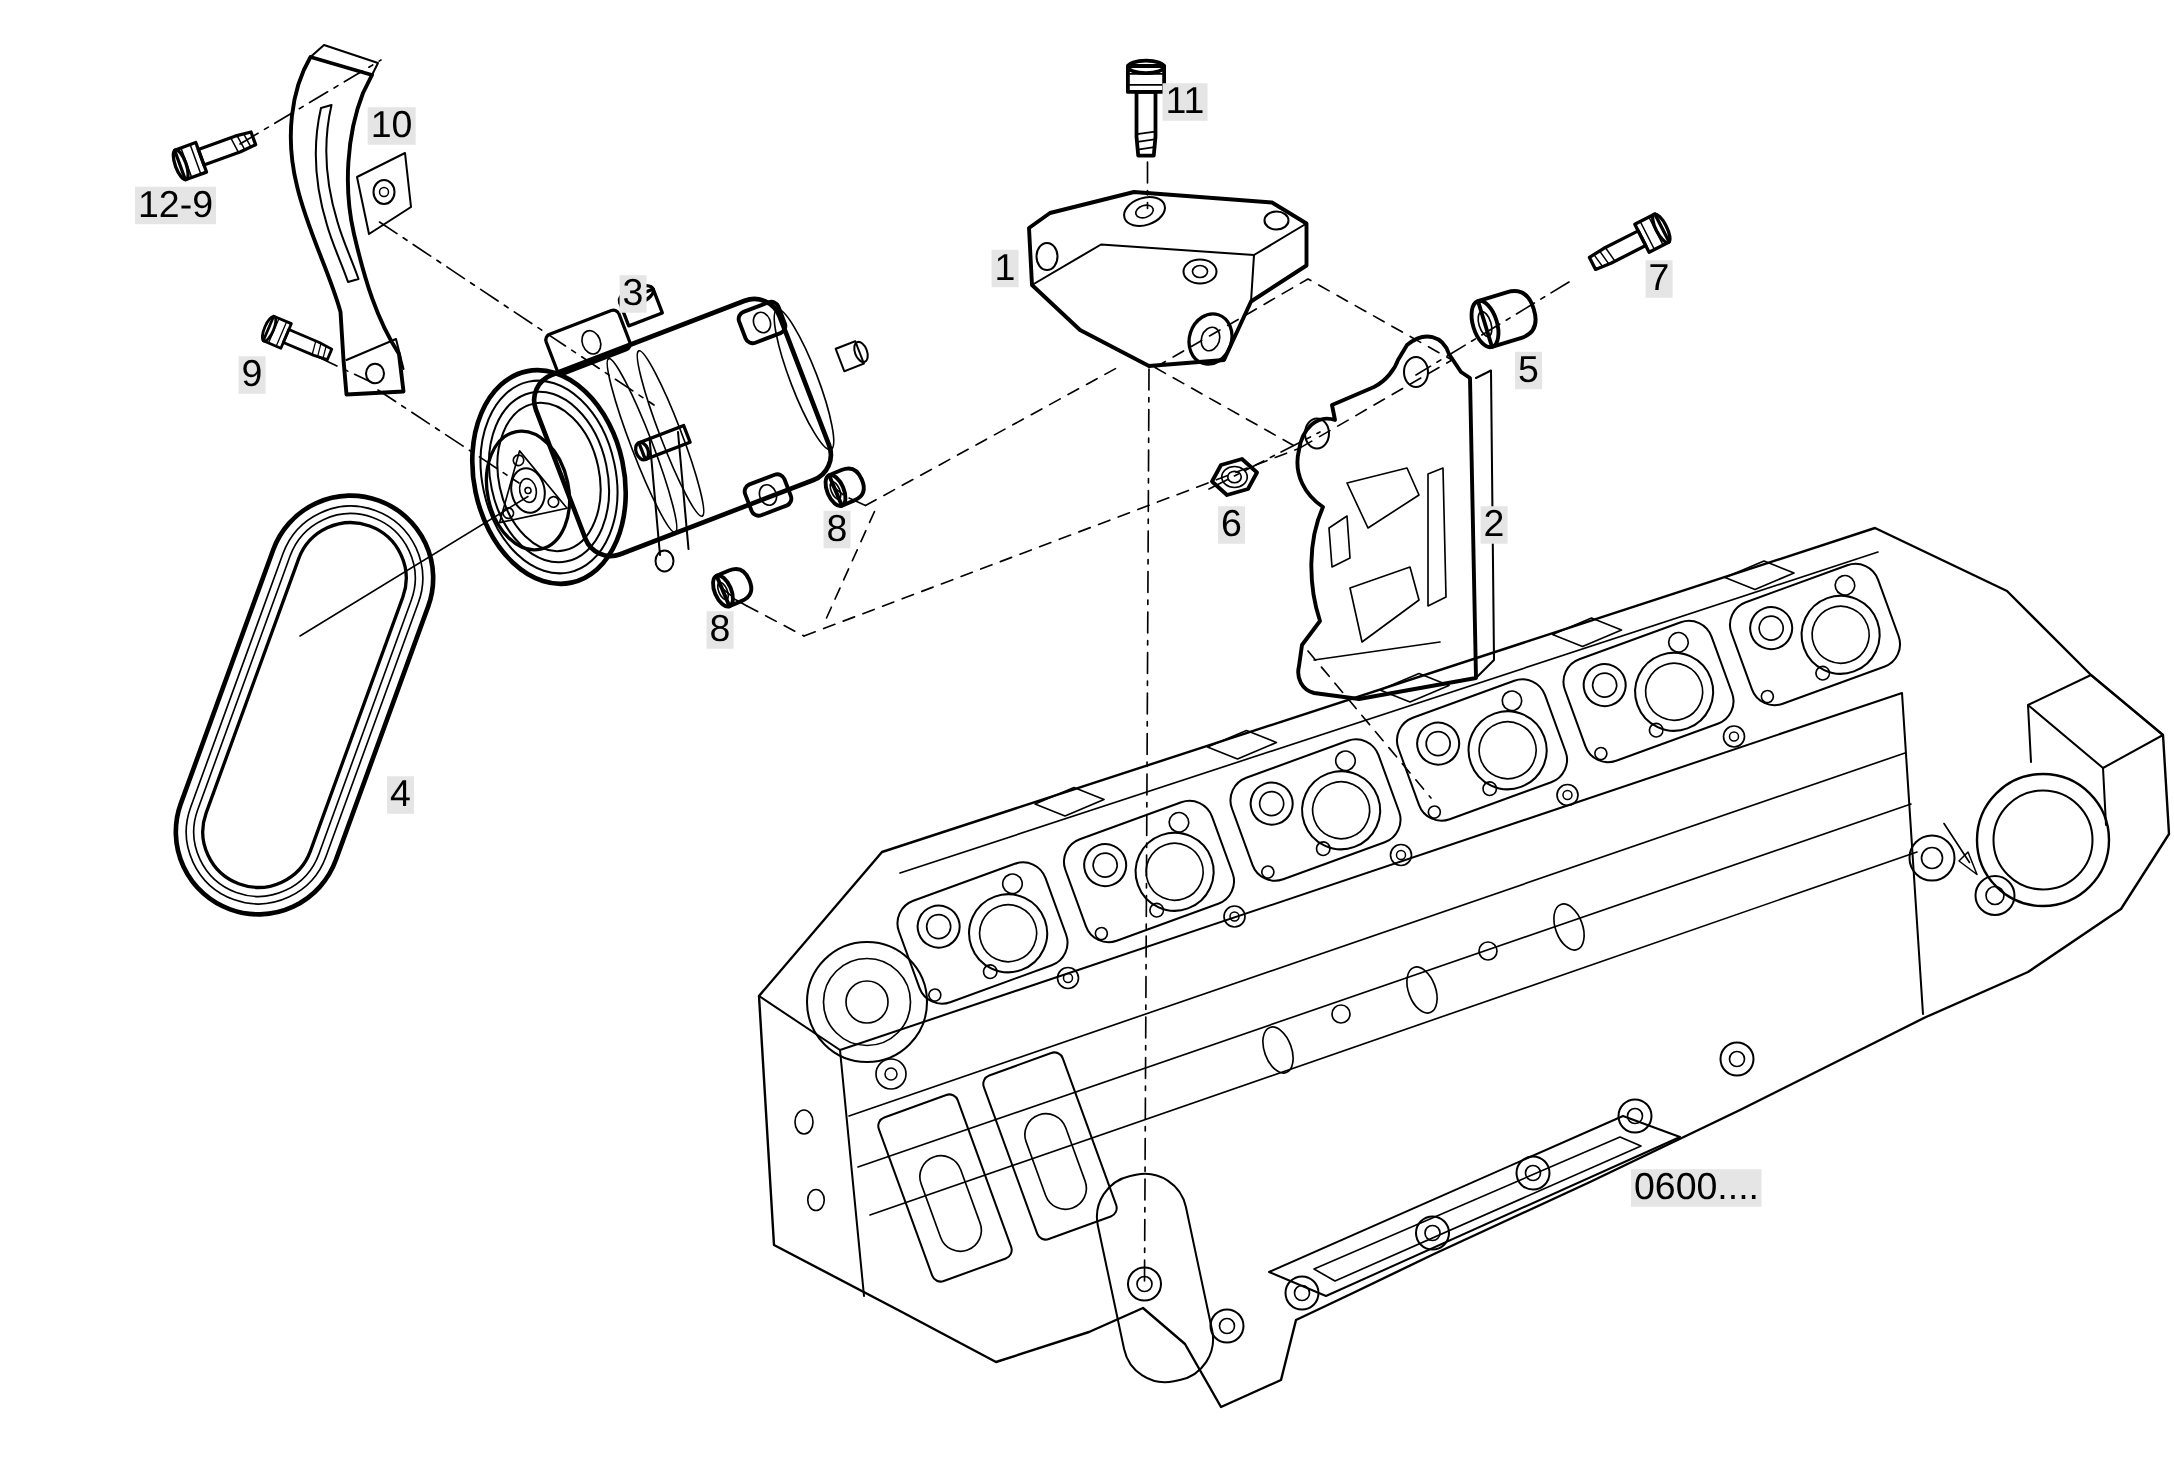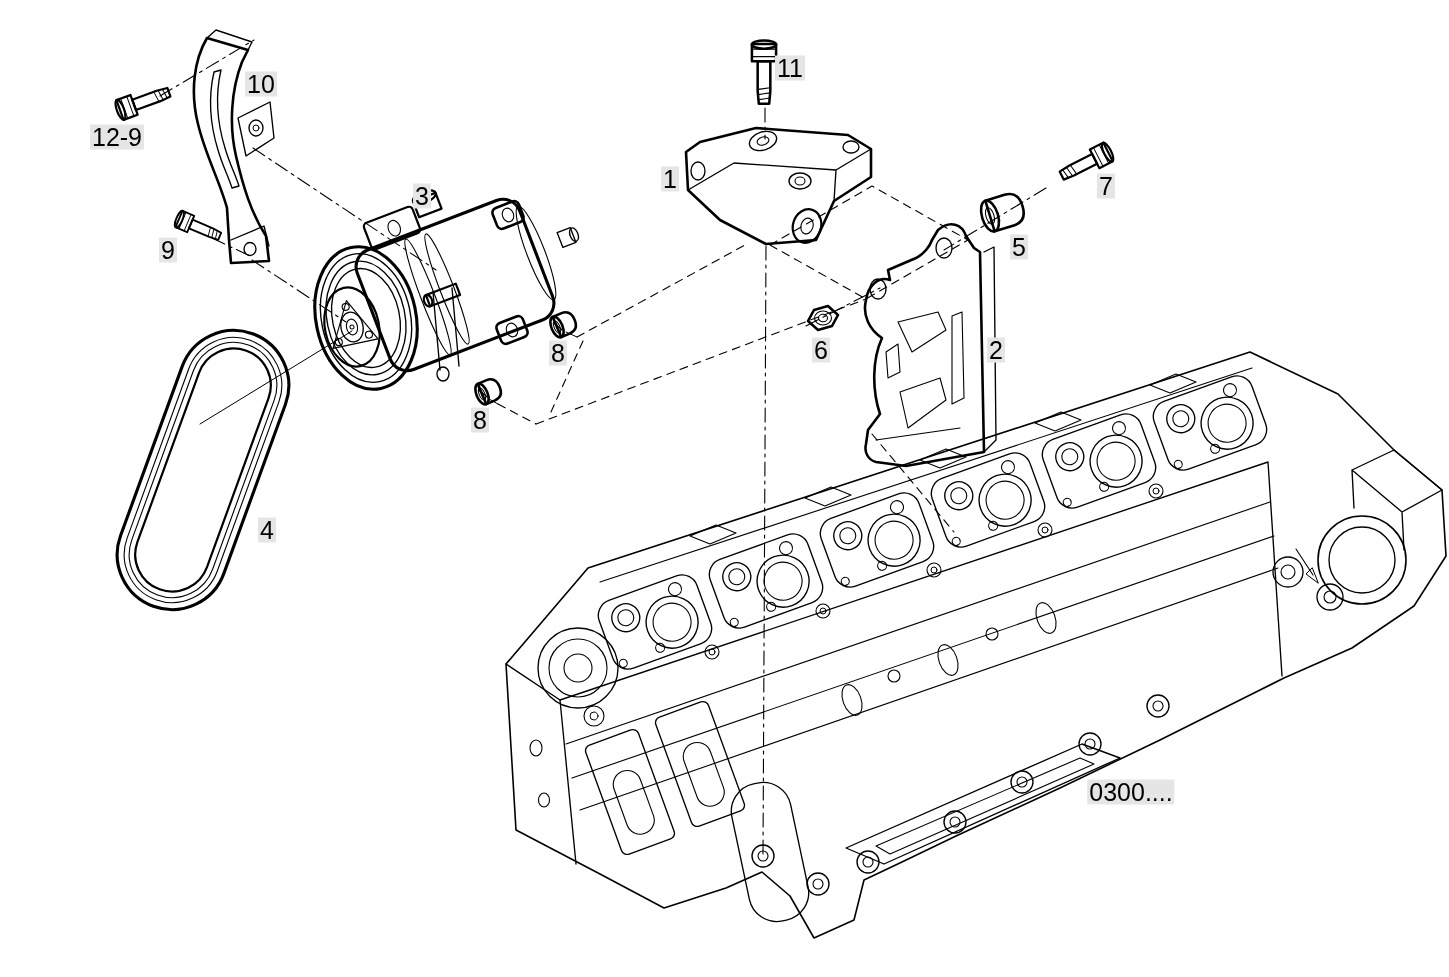--- a/index.html
+++ b/index.html
@@ -307,15 +307,15 @@
     <span class="callout" style="left:422px;top:196px">3</span>
     <span class="callout" style="left:558px;top:353px">8</span>
     <span class="callout" style="left:480px;top:420px">8</span>
     <span class="callout" style="left:267px;top:530px">4</span>
     <span class="callout" style="left:790px;top:68px">11</span>
     <span class="callout" style="left:670px;top:179px">1</span>
     <span class="callout" style="left:1019px;top:247px">5</span>
     <span class="callout" style="left:1106px;top:186px">7</span>
     <span class="callout" style="left:821px;top:350px">6</span>
     <span class="callout" style="left:996px;top:350px">2</span>
-    <span class="callout" style="left:1131px;top:792px">0300....</span>
+    <span class="callout" style="left:1131px;top:792px">0600....</span>
   </div>
 </div>
 
 </body></html>

